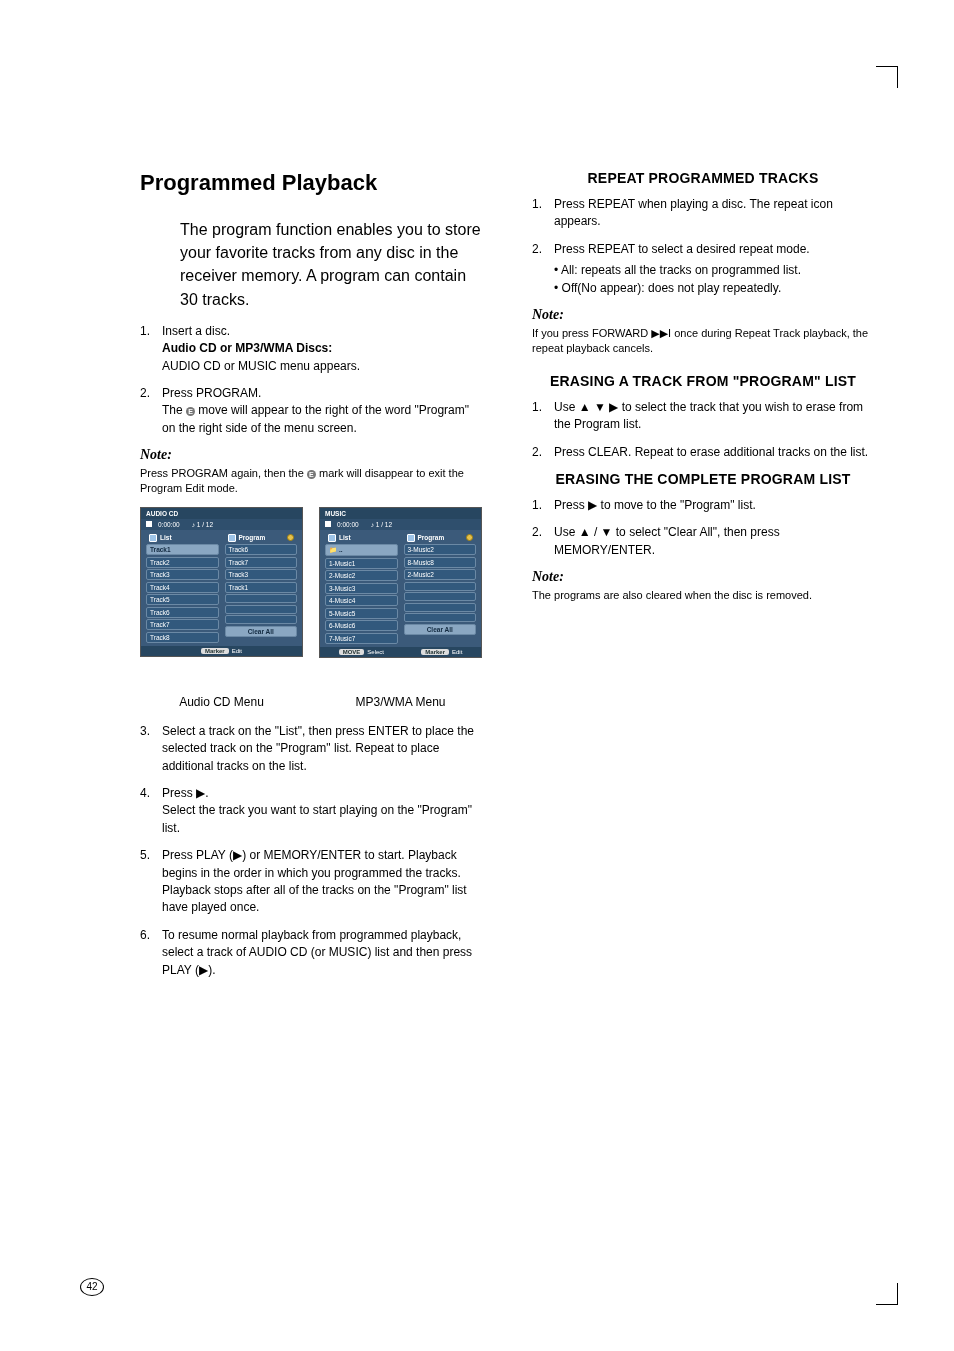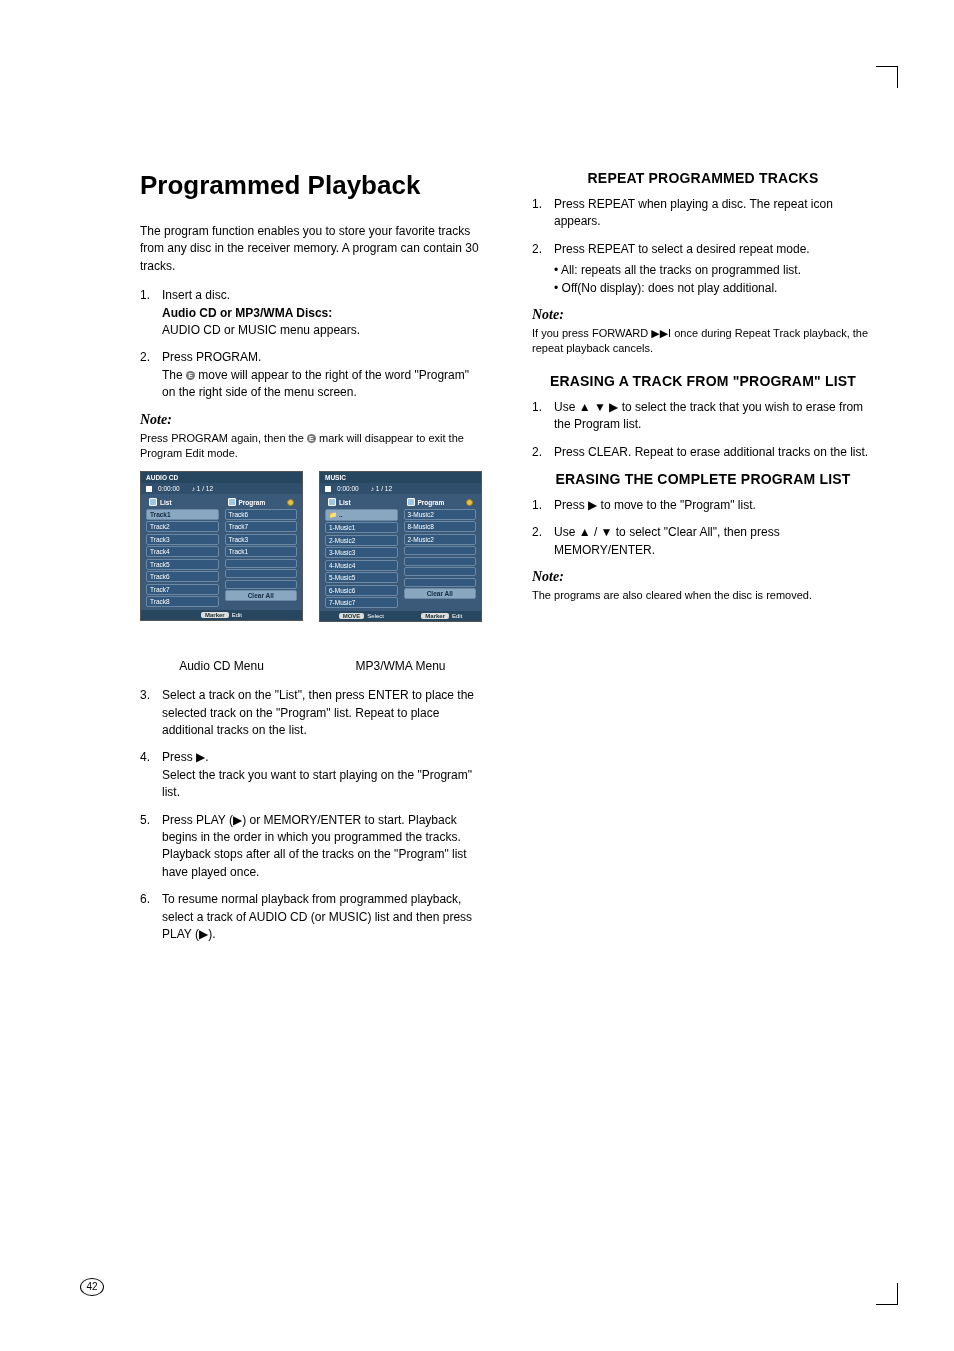--- a/index.html
+++ b/index.html
@@ -11,28 +11,29 @@
     height: 1351px;
     position: relative;
     padding: 170px 80px 40px 140px;
   }
   .columns {
     display: flex;
     gap: 50px;
   }
   .col { flex: 1; }
   h1.title {
-    font-size: 26px;
+    font-size: 22px;
     font-weight: bold;
     margin-bottom: 22px;
   }
   .intro {
-    font-size: 12px;
+    font-size: 16px;
     line-height: 1.45;
     margin-bottom: 12px;
+    margin-left: 40px;
   }
   ol.numlist {
     list-style: none;
     font-size: 12px;
     line-height: 1.45;
     margin-bottom: 10px;
   }
   ol.numlist > li {
     display: flex;
     margin-bottom: 10px;
@@ -363,21 +364,21 @@
       <li>
         <span class="num">1.</span>
         <span class="body">Press REPEAT when playing a disc. The repeat icon appears.</span>
       </li>
       <li>
         <span class="num">2.</span>
         <span class="body">
           <span>Press REPEAT to select a desired repeat mode.</span>
           <ul class="bullets">
             <li>All: repeats all the tracks on programmed list.</li>
-            <li>Off(No display): does not play additional.</li>
+            <li>Off(No appear): does not play repeatedly.</li>
           </ul>
         </span>
       </li>
     </ol>
 
     <div class="note-heading">Note:</div>
     <p class="note-body">
       <span>If you press FORWARD </span><span class="play-glyph">▶▶I</span><span> once during Repeat Track playback, the repeat playback cancels.</span>
     </p>
 

